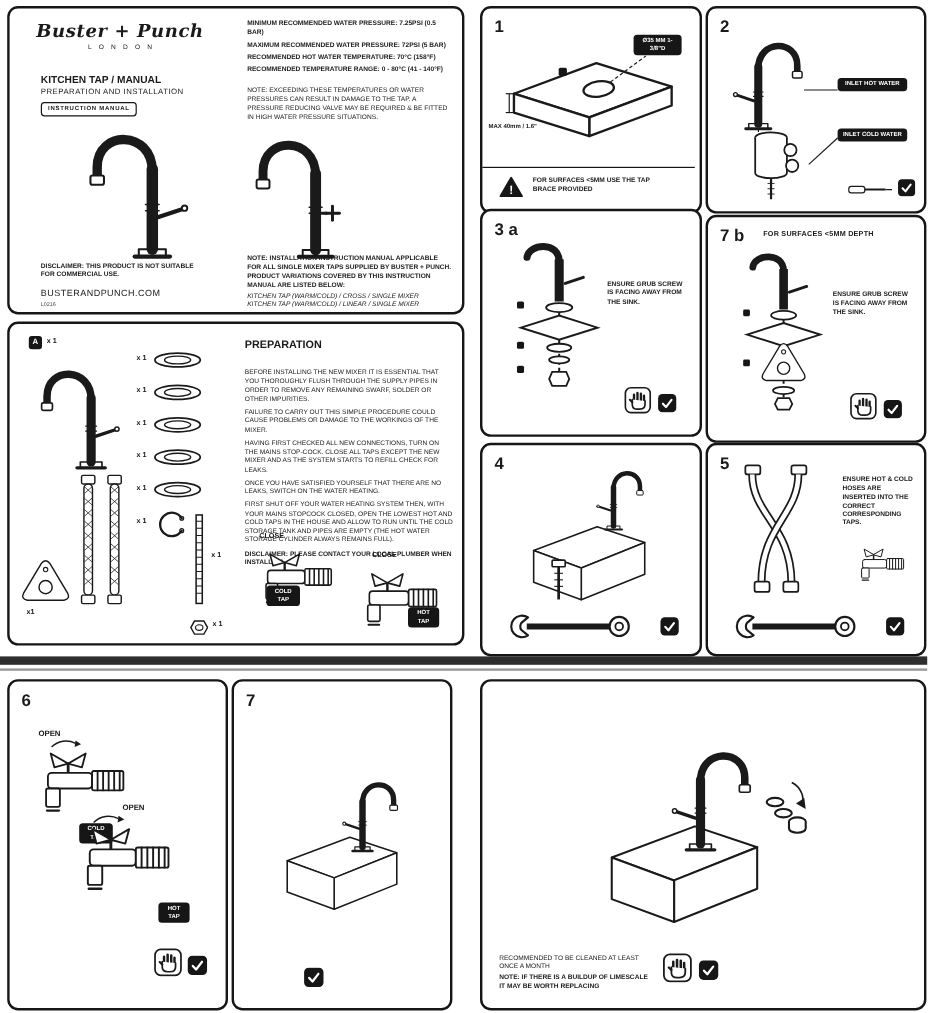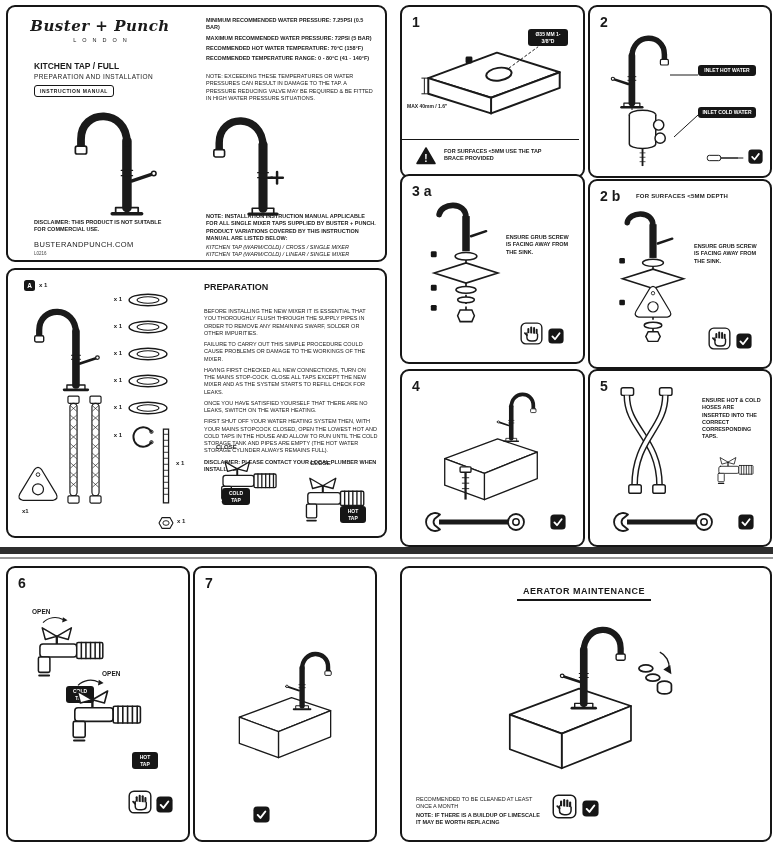--- a/index.html
+++ b/index.html
@@ -163,21 +163,21 @@
         <line x1="48" y1="8" x2="56" y2="8" stroke="#1a1a1a" stroke-width="1.5"></line>
       </symbol>
     </defs>
   </svg>
 
   <div class="panel" style="left:6px;top:5px;width:377px;height:253px">
     <div class="abs" style="left:22px;top:10px;width:140px;text-align:center">
       <div style="font-family:'DejaVu Serif',serif;font-style:italic;font-weight:bold;font-size:15px;letter-spacing:0.5px">Buster + Punch</div>
       <div style="font-size:5.5px;letter-spacing:6px;margin-top:2px;padding-left:6px">LONDON</div>
     </div>
-    <div class="abs" style="left:26px;top:54px;font-size:8.5px;font-weight:bold">KITCHEN TAP / FULL</div>
+    <div class="abs" style="left:26px;top:54px;font-size:8.5px;font-weight:bold">KITCHEN TAP / MANUAL</div>
     <div class="abs" style="left:26px;top:66px;font-size:6.5px;letter-spacing:0.4px">PREPARATION AND INSTALLATION</div>
     <div class="abs" style="left:26px;top:78px;border:1px solid #161616;border-radius:3px;padding:2px 5px;font-size:5px;font-weight:bold;letter-spacing:0.6px">INSTRUCTION MANUAL</div>
 
     <div class="abs" style="left:198px;top:10px;width:172px">
       <div class="tinyb" style="margin-bottom:3px">MINIMUM RECOMMENDED WATER PRESSURE: 7.25PSI (0.5 BAR)</div>
       <div class="tinyb" style="margin-bottom:3px">MAXIMUM RECOMMENDED WATER PRESSURE: 72PSI (5 BAR)</div>
       <div class="tinyb" style="margin-bottom:3px">RECOMMENDED HOT WATER TEMPERATURE: 70°C (158°F)</div>
       <div class="tinyb">RECOMMENDED TEMPERATURE RANGE: 0 - 80°C (41 - 140°F)</div>
     </div>
     <div class="abs tiny" style="left:198px;top:66px;width:168px">NOTE: EXCEEDING THESE TEMPERATURES OR WATER PRESSURES CAN RESULT IN DAMAGE TO THE TAP. A PRESSURE REDUCING VALVE MAY BE REQUIRED &amp; BE FITTED IN HIGH WATER PRESSURE SITUATIONS.</div>
@@ -356,21 +356,21 @@
     <div class="abs tinyb" style="left:104px;top:58px;width:64px">ENSURE GRUB SCREW IS FACING AWAY FROM THE SINK.</div>
     <svg style="left:118px;top:146px;width:23px;height:23px" viewBox="0 0 40 40">
         <use href="#sym-hand"></use>
       </svg>
     <svg style="left:146px;top:152px;width:16px;height:16px" viewBox="0 0 40 40">
         <use href="#sym-check"></use>
       </svg>
   </div>
 
   <div class="panel" style="left:588px;top:179px;width:180px;height:186px">
-    <div class="num">2 b</div>
+    <div class="num">7 b</div>
     <div class="abs tinyb" style="left:46px;top:12px;font-size:6px;letter-spacing:0.2px">FOR SURFACES &lt;5MM DEPTH</div>
     <svg style="left:22px;top:24px;width:82px;height:138px" viewBox="0 0 100 172">
       <path d="M50,26 C50,6 20,8 18,22" fill="none" stroke="#1a1a1a" stroke-width="7" stroke-linecap="round"></path>
       <line x1="50" y1="24" x2="50" y2="66" stroke="#1a1a1a" stroke-width="9"></line>
       <line x1="56" y1="48" x2="74" y2="42" stroke="#1a1a1a" stroke-width="3" stroke-linecap="round"></line>
       <line x1="50" y1="76" x2="50" y2="164" stroke="#1a1a1a" stroke-width="2" stroke-dasharray="4 3"></line>
       <ellipse cx="50" cy="72" rx="13" ry="4.5" fill="#fff" stroke="#1a1a1a" stroke-width="1.8"></ellipse>
       <polygon points="12,92 50,80 88,92 50,104" fill="#fff" stroke="#1a1a1a" stroke-width="2"></polygon>
       <use href="#sym-brace" x="24" y="100" width="52" height="44"></use>
       <ellipse cx="50" cy="150" rx="11" ry="3.8" fill="#fff" stroke="#1a1a1a" stroke-width="1.8"></ellipse>
@@ -470,23 +470,20 @@
             <use href="#sym-tap"></use>
           </g>
         </g>
     </svg>
     <svg style="left:58px;top:238px;width:17px;height:17px" viewBox="0 0 40 40">
         <use href="#sym-check"></use>
       </svg>
   </div>
 
   <div class="panel" style="left:400px;top:566px;width:368px;height:272px">
-    <div class="abs" style="left:0;top:12px;width:364px;text-align:center">
-      <span style="font-size:9px;font-weight:bold;letter-spacing:0.5px;border-bottom:2px solid #161616;padding:0 6px 3px">AERATOR MAINTENANCE</span>
-    </div>
     <svg style="left:80px;top:40px;width:200px;height:180px" viewBox="0 0 170 155">
       <use href="#sym-counter" x="0" y="62" width="150" height="82"></use>
       <g transform="translate(80,0) scale(0.58)">
           <g transform="translate(120,0) scale(-1,1)">
             <use href="#sym-tap"></use>
           </g>
         </g>
       <ellipse cx="140" cy="52" rx="6" ry="3" fill="#fff" stroke="#1a1a1a" stroke-width="1.5"></ellipse>
       <ellipse cx="146" cy="60" rx="6" ry="3" fill="#fff" stroke="#1a1a1a" stroke-width="1.5"></ellipse>
       <path d="M150,66 a6,3 0 0 1 12,0 v5 a6,3 0 0 1 -12,0 z" fill="#fff" stroke="#1a1a1a" stroke-width="1.5"></path>

